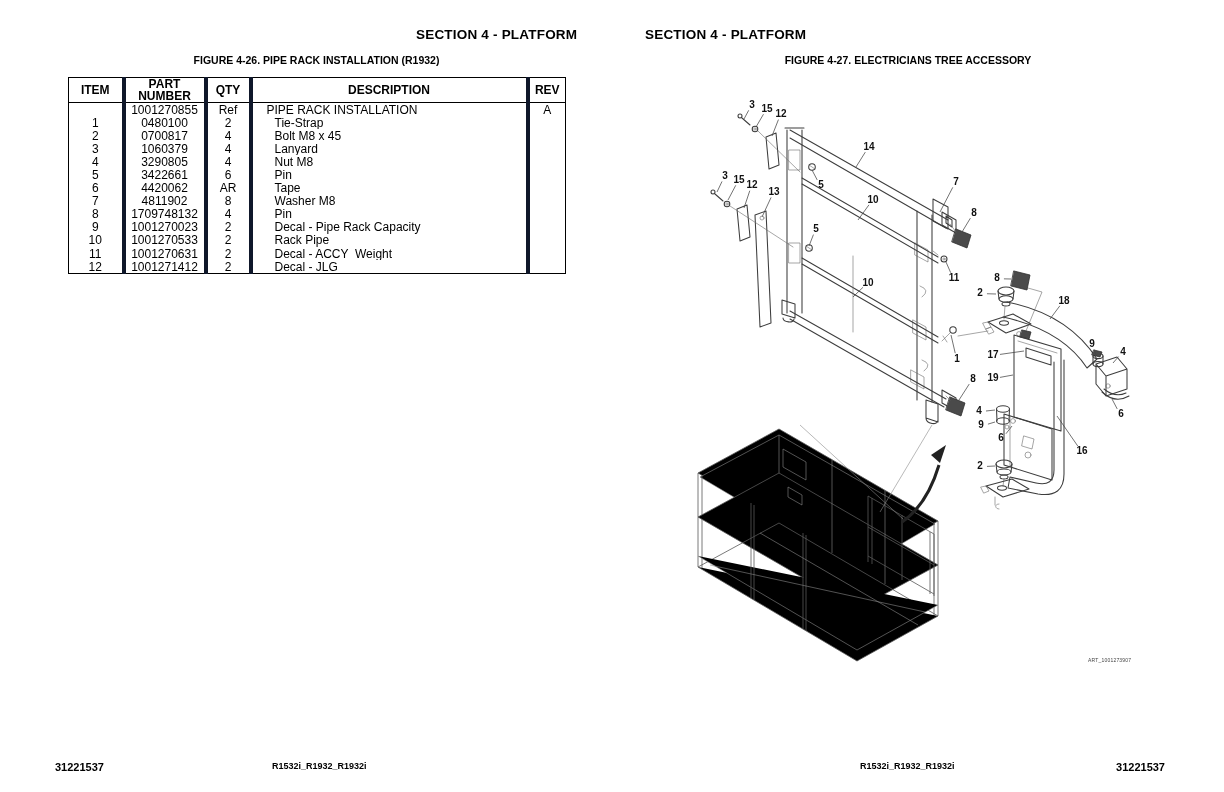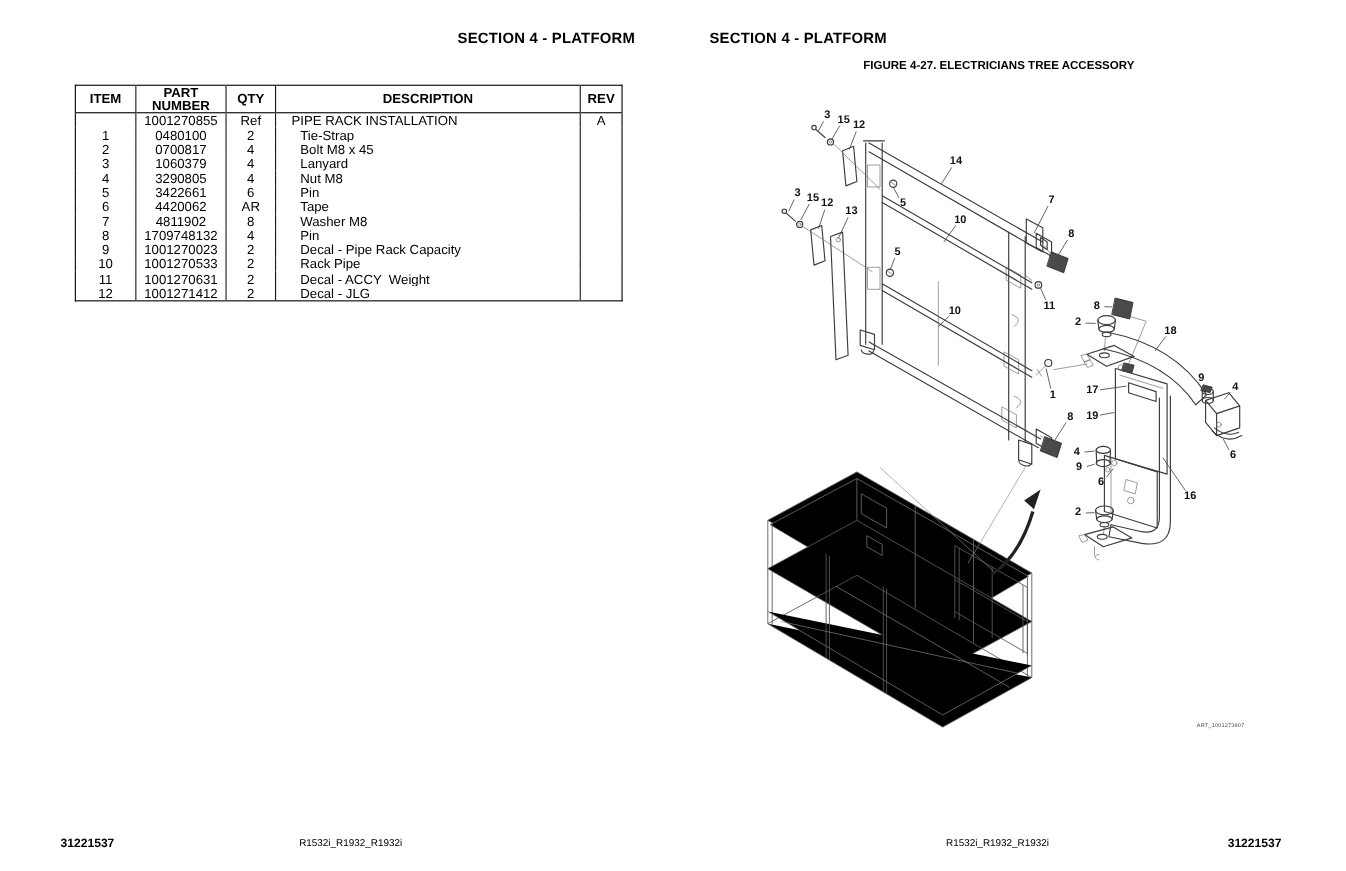--- a/index.html
+++ b/index.html
@@ -10,28 +10,28 @@
   #right-section-title{left:645px;}
   .figure-title{position:absolute;top:54px;font-size:10.5px;font-weight:bold;white-space:nowrap;text-align:center;}
   #left-figure-title{left:68px;width:497px;}
   #right-figure-title{left:612px;width:592px;}
 
   
   #parts-table{position:absolute;left:68px;top:77px;width:497px;border-collapse:collapse;
                table-layout:fixed;font-size:12px;line-height:1;}
   #parts-table{border:1.5px solid #000;}
   #parts-table th{border-bottom:1.3px solid #000;font-weight:bold;height:14px;text-align:center;padding:0;}
-  #parts-table th+th, #parts-table td+td{border-left:1px solid #0f172a;}
+  #parts-table th+th, #parts-table td+td{border-left:4px solid #0f172a;}
   #parts-table td{height:13.1px;padding:0;text-align:center;white-space:pre;overflow:hidden;}
   #parts-table td.desc{text-align:left;padding-left:14px;}
   #parts-table tr.indent td.desc{padding-left:22px;margin-left:44px;}
 
   
   .footer-doc{position:absolute;top:761px;font-size:11px;font-weight:bold;text-align:center;}
-  .footer-model{position:absolute;top:761px;font-size:9px;font-weight:normal;}
+  .footer-model{position:absolute;top:761px;font-size:9px;font-weight:bold;}
   .footer-page{position:absolute;top:806px;font-size:8px;}
   #footer-doc-left{left:55px;}
   #footer-model-left{left:272px;}
   #footer-page-left{left:557px;}
   #footer-page-right{left:643px;}
   #footer-model-right{left:860px;}
   #footer-doc-right{right:59px;}
 
   #diagram-svg{position:absolute;left:680px;top:85px;width:470px;height:600px;}
   #art-ref{position:absolute;left:1088px;top:657px;font-size:5px;color:#444;letter-spacing:.2px;}
@@ -42,20 +42,21 @@
   .basket-lt{stroke:#8a8a8a;stroke-width:.6;}
   .dark{fill:#4a4a4a;stroke:#2e2e2e;stroke-width:.8;}
   .leader{stroke:#444;stroke-width:.75;fill:none;}
 </style>
 </head>
 <body>
 
 <div id="canvas">
 
   <div class="section-title" id="left-section-title">SECTION 4 - PLATFORM</div>
+  <div class="figure-title" id="left-figure-title">FIGURE 4-26. PIPE RACK INSTALLATION (R1932)</div>
 
   <table id="parts-table">
     <colgroup>
         <col style="width:55px">
         <col style="width:82px">
         <col style="width:45px">
         <col style="width:277px">
         <col style="width:38px">
       </colgroup>
     <thead>

